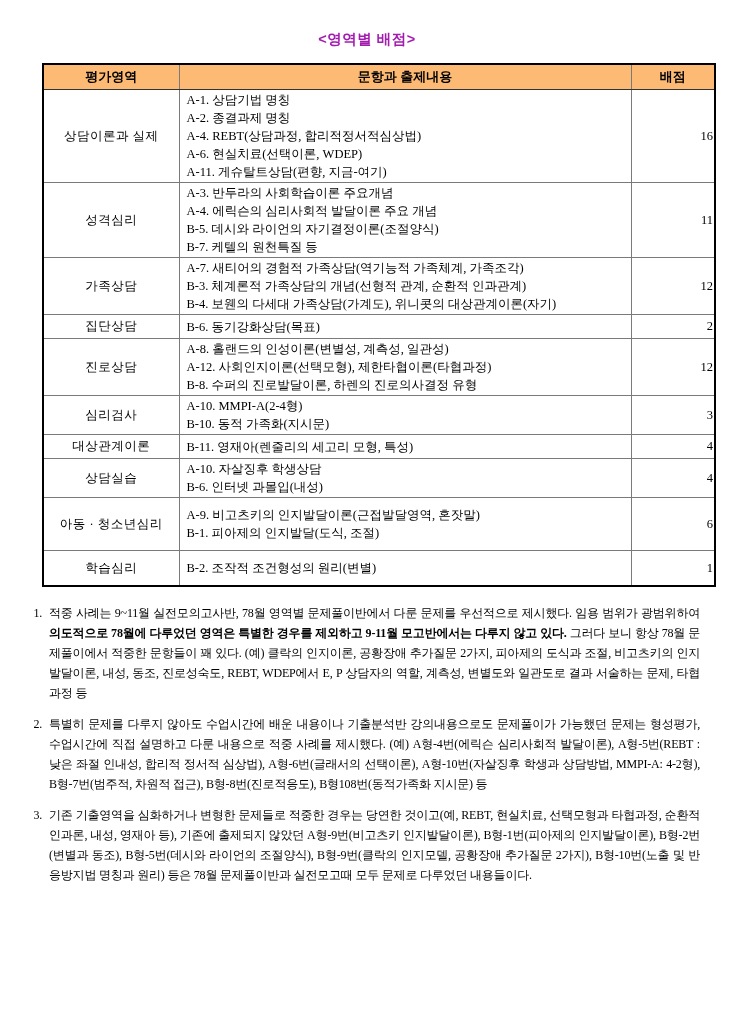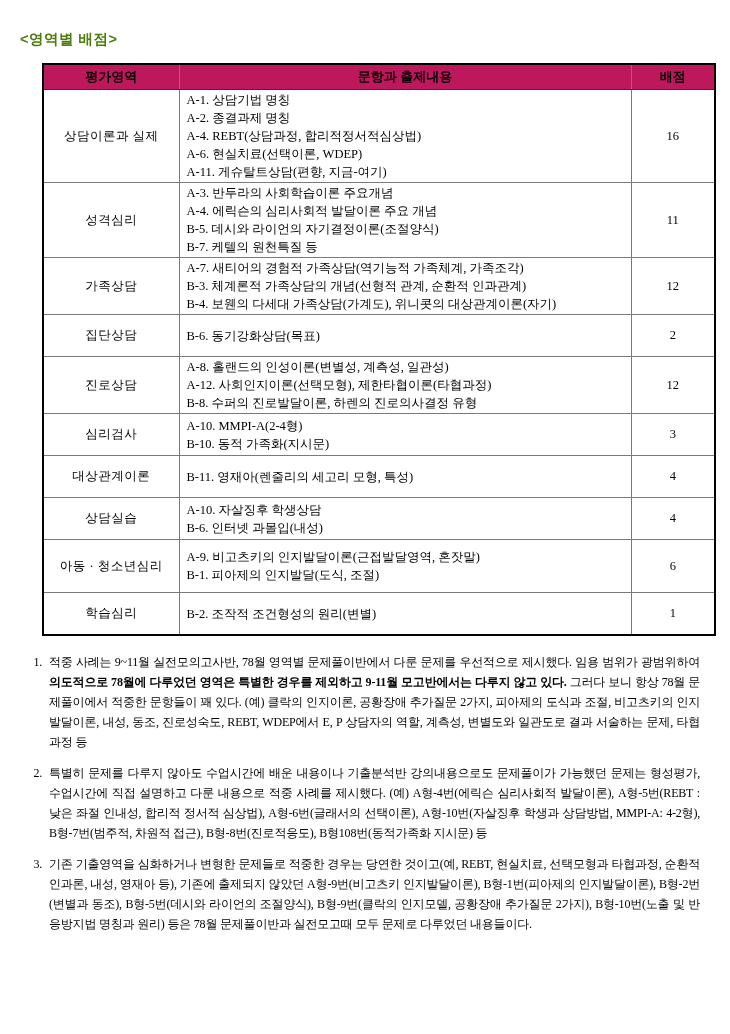--- a/index.html
+++ b/index.html
@@ -3,45 +3,45 @@
 <meta charset="utf-8">
 <style>
   html,body{margin:0;padding:0;background:#ffffff;}
   body{
     width:730px;height:1034px;overflow:hidden;color:#000;
     font-family:"Liberation Serif","DejaVu Serif",serif;
   }
   .doc{padding:30px 16px 0 20px;}
   .sec-title{
     font-family:"Liberation Sans","DejaVu Sans",sans-serif;
-    font-weight:bold;font-size:14.5px;letter-spacing:0.5px;color:#4d7c0f;
+    font-weight:bold;font-size:14.5px;letter-spacing:0.5px;color:#a21caf;text-align:center;
   }
   .sec-title.second{margin-top:30px;}
   table.alloc{
     border-collapse:collapse;table-layout:fixed;
     width:672px;margin:14px 0 0 22px;
     border:2px solid #000;
   }
   table.alloc th,table.alloc td{border:1px solid #7a7a7a;}
   table.alloc thead th{
-    background:#be185d;
+    background:#fdba74;
     font-family:"Liberation Sans","DejaVu Sans",sans-serif;
     font-weight:bold;font-size:13px;padding:3px 0;
     border-bottom:1.5px solid #333;
   }
   .c-area{
     text-align:center;font-size:12.5px;vertical-align:middle;
-    padding:12px 2px;letter-spacing:0.5px;
+    padding:3px 2px;letter-spacing:0.5px;
   }
   .c-items{vertical-align:middle;padding:1px 0;margin-left:12px;}
   .item-line{
     line-height:18px;font-size:12.5px;padding-left:7px;
     white-space:nowrap;overflow:hidden;
   }
-  .c-pts{text-align:center;font-size:12.5px;vertical-align:middle;}
+  .c-pts{text-align:right;font-size:12.5px;vertical-align:middle;}
   
   #tbody tr:nth-child(9) .c-items,
   #tbody tr:nth-child(10) .c-items{padding:8px 0;}
   #tbody tr:nth-child(11) .c-items{padding:4px 0;}
   .notes{margin:16px 14px 0 2px;}
   .note{
     display:flex;margin-bottom:11px;
     font-size:12px;line-height:20px;letter-spacing:-0.2px;
   }
   .note-num{flex:none;width:20px;text-align:right;margin-right:7px;}

